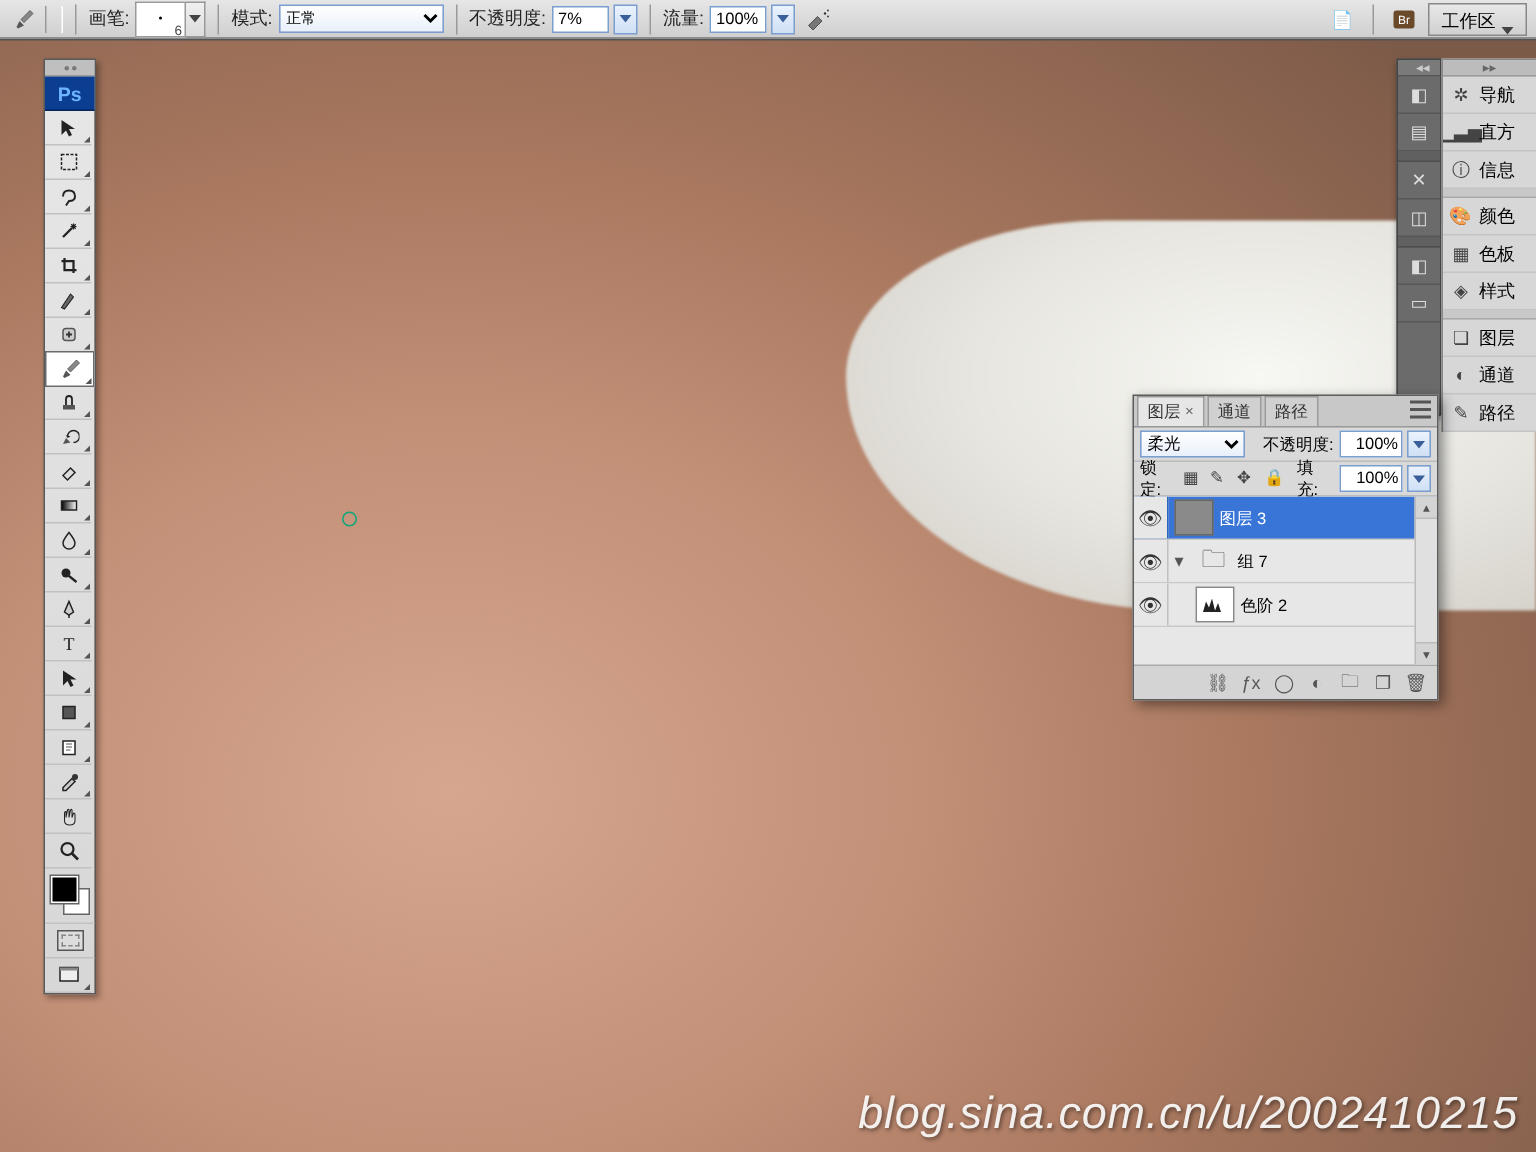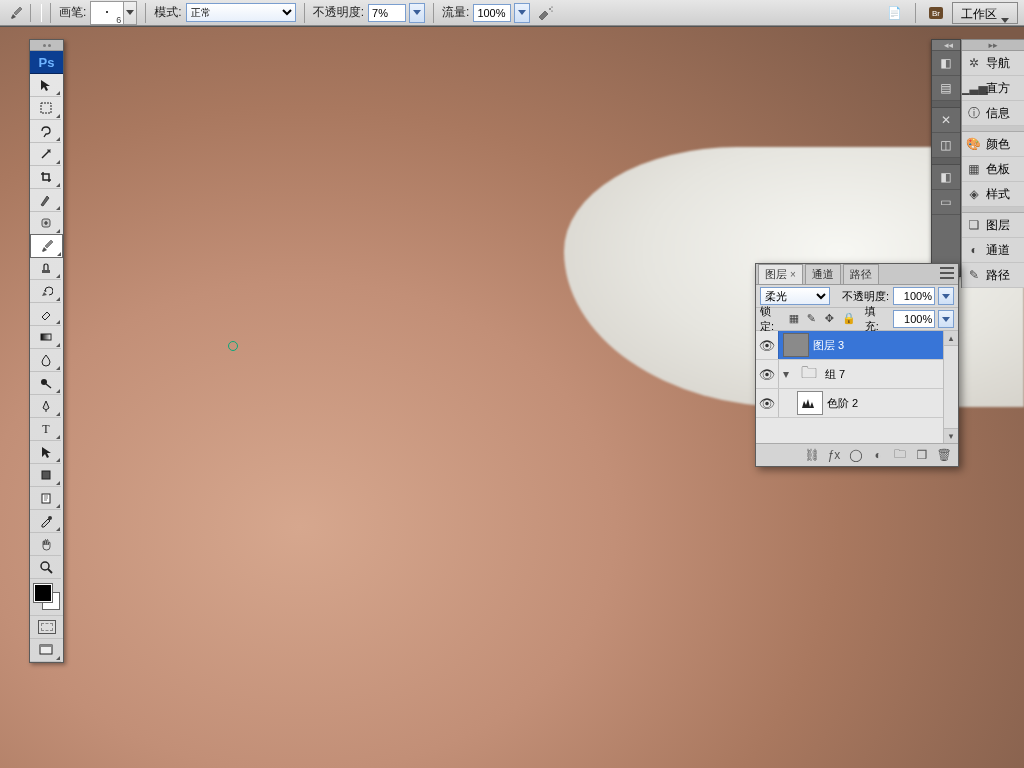--- a/index.html
+++ b/index.html
@@ -88,20 +88,21 @@
   .lockset .ic{width:14px;height:14px;font-size:11px;}
 
   svg{display:block;}
 </style>
 </head>
 <body>
 
 <div class="canvas-area">
   <div class="eye-white"></div>
   <div class="brush-cursor"></div>
+  <div class="watermark">blog.sina.com.cn/u/2002410215</div>
 </div>
 
 <div class="options-bar">
   <div class="tool-ico">
     <svg width="16" height="16" viewBox="0 0 16 16">
         <path d="M3 13 L5 9 L8 12 L4 14 Z" fill="#555"></path>
         <path d="M6 8 L12 2 L14 4 L8 10 Z" fill="#888" stroke="#444" stroke-width=".5"></path>
       </svg>
   </div>
   <div style="width:10px;height:18px;border-left:1px solid #999;border-right:1px solid #fff;"></div>

